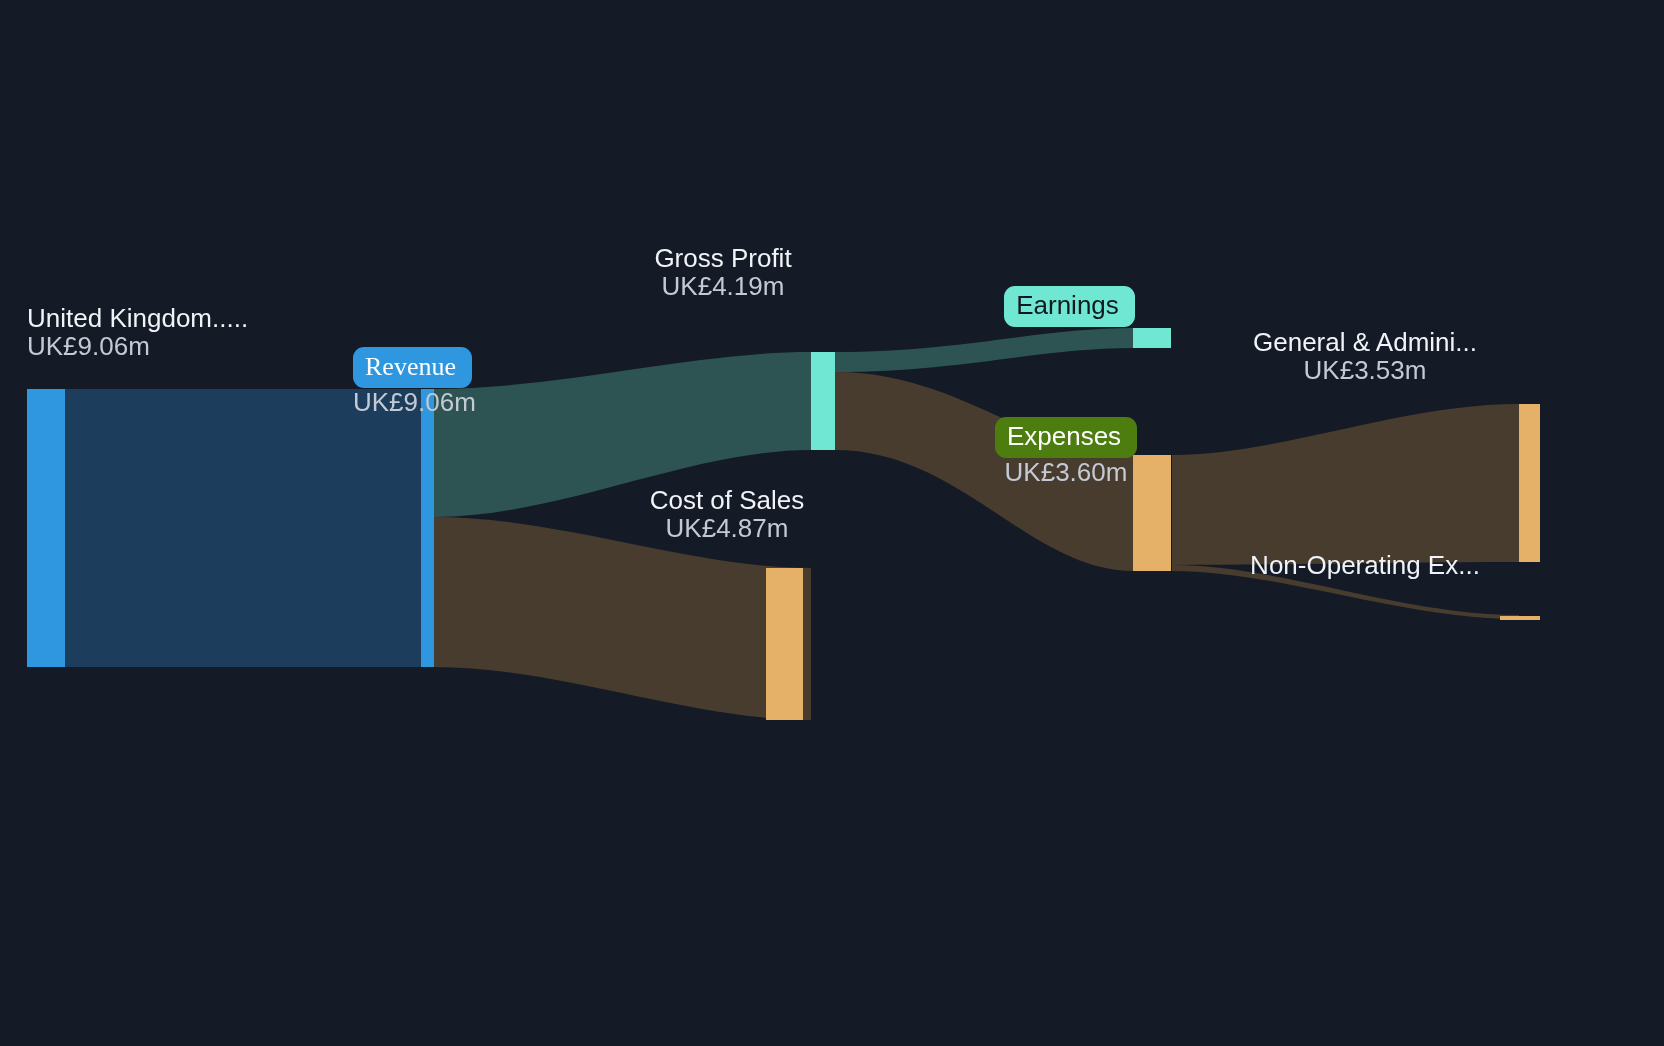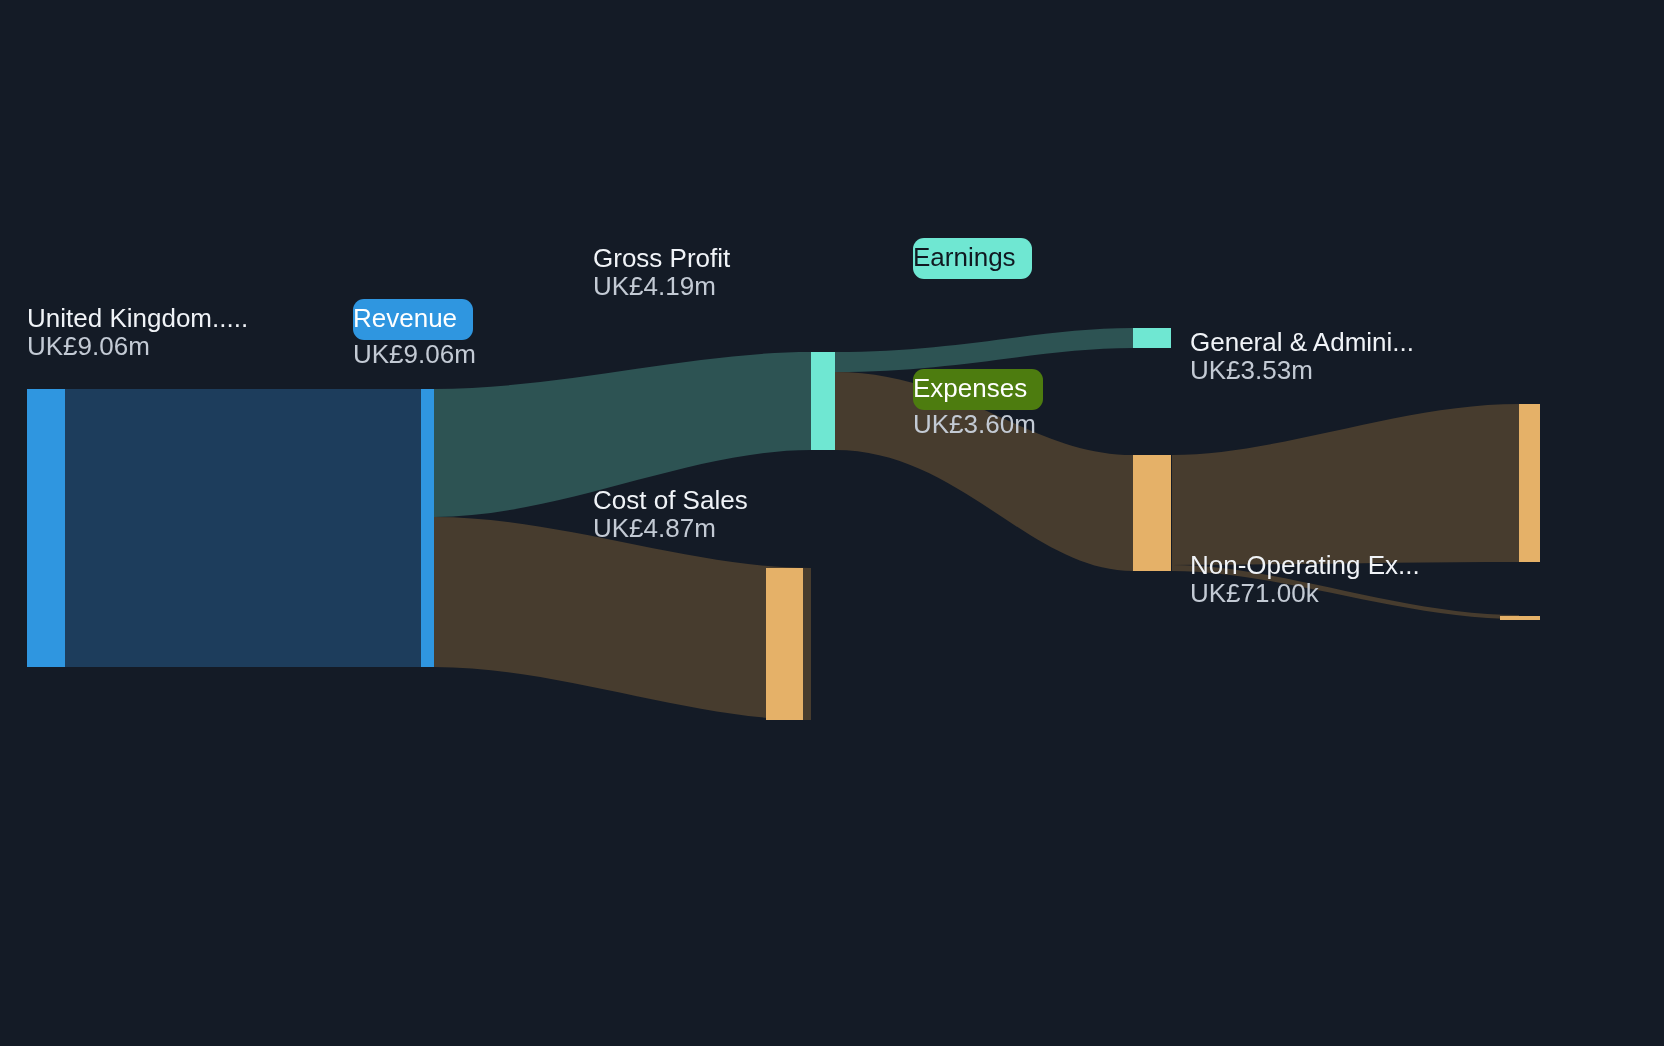--- a/index.html
+++ b/index.html
@@ -32,32 +32,34 @@
     font-size: 26px;
     color: #f0f3f7;
     display: block;
   }
   .lbl .value {
     font-size: 26px;
     color: #c3cad4;
     display: block;
   }
   .lbl.right-align {
-    text-align: left;
+    text-align: center;
   }
   .pill {
     display: inline-block;
-    padding: 5px 16px 7px 0;
+    padding: 5px 16px 7px 12px;
     border-radius: 11px;
     font-size: 26px;
     line-height: 1.12;
+    margin-top: 48px;
   }
   .pill-blue {
     background: #2f96e0;
     color: #ffffff;
+    font-family: Liberation Serif, serif;
   }
   .pill-teal {
     background: #6fe7d2;
     color: #101820;
   }
   .pill-brown {
     background: #4d7c0f;
     color: #ffffff;
   }
 </style>
@@ -151,16 +153,15 @@
     <span class="value">UK£3.60m</span>
   </div>
 
   <div class="lbl right-align" style="left:1190px; top:328px; width:350px;">
     <span class="title">General &amp; Admini...</span>
     <span class="value">UK£3.53m</span>
   </div>
 
   <div class="lbl right-align" style="left:1190px; top:551px; width:350px;">
     <span class="title">Non-Operating Ex...</span>
-    <span class="value">UK£71.00k</span>
   </div>
 
 </div>
 
 </body></html>

